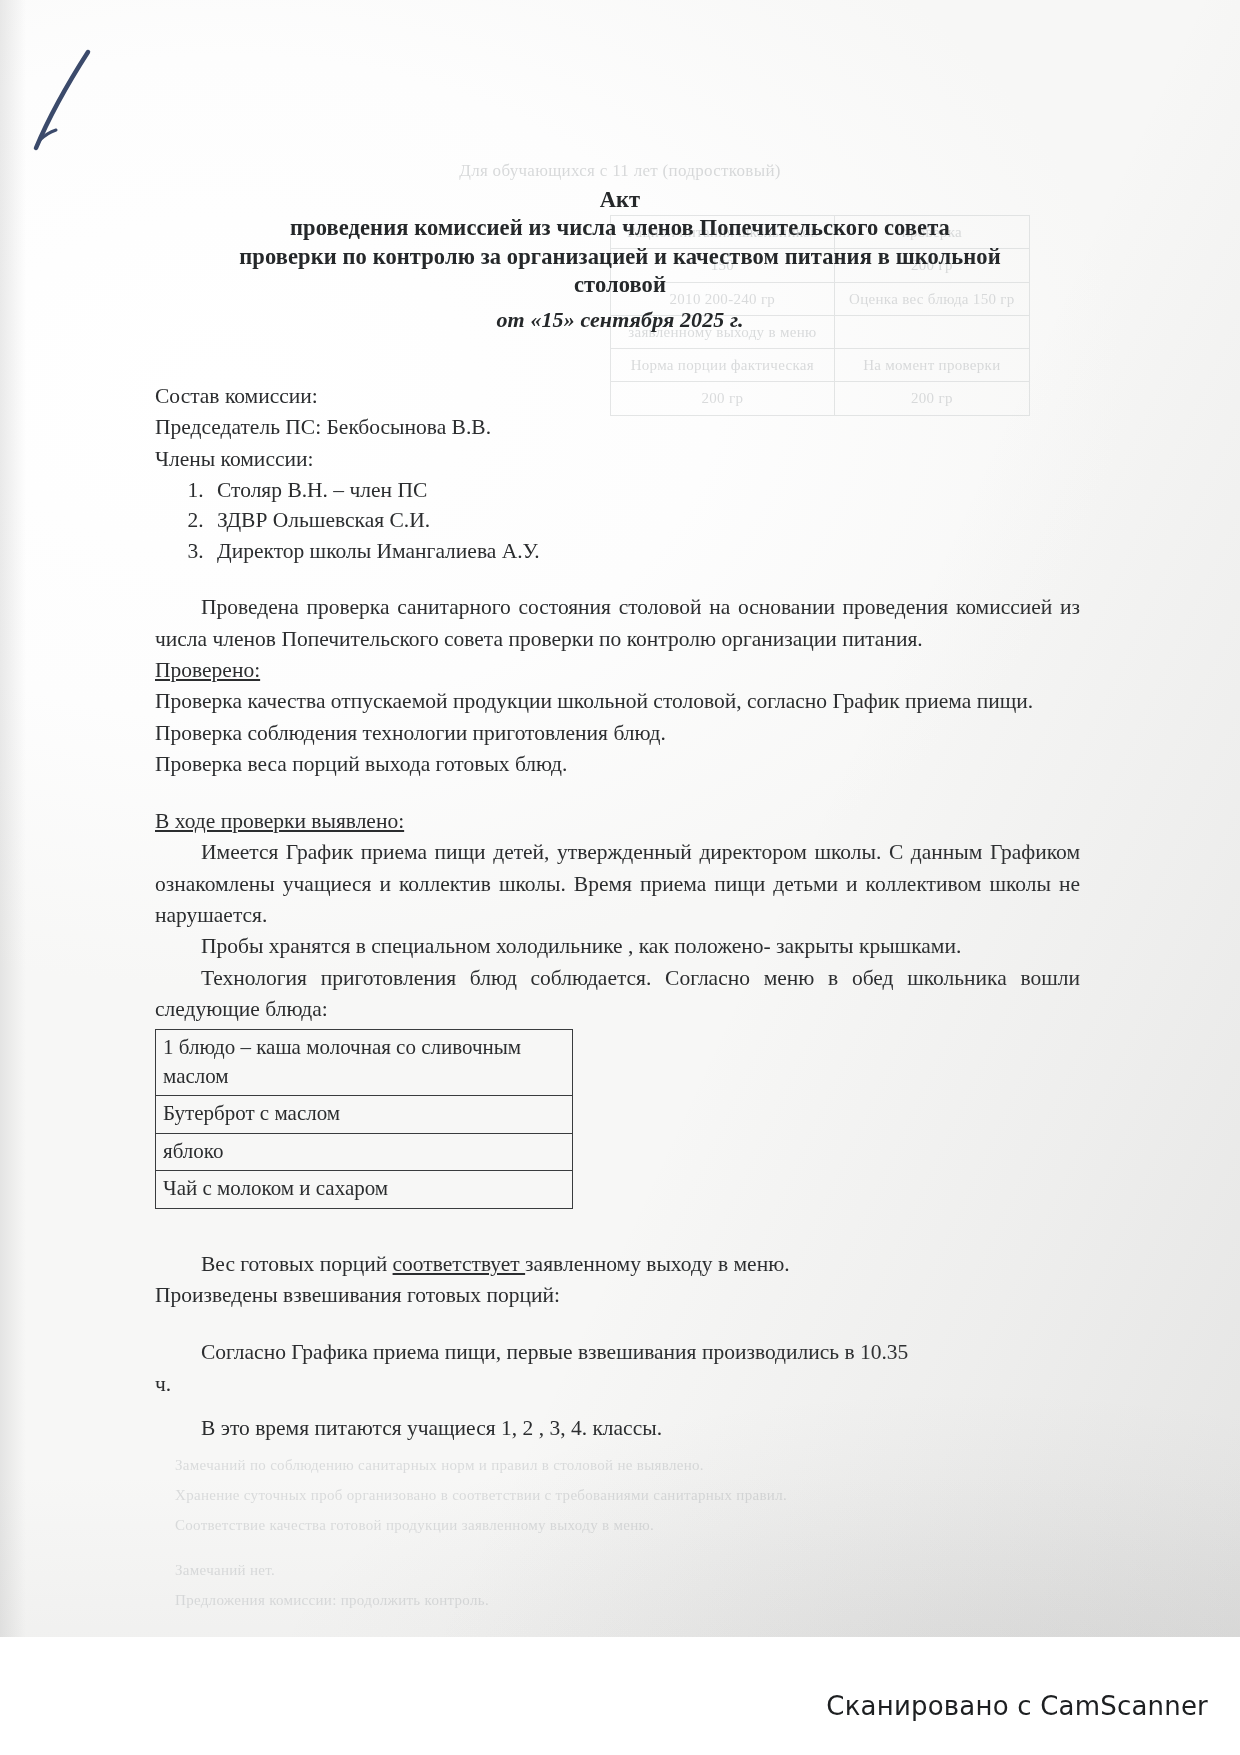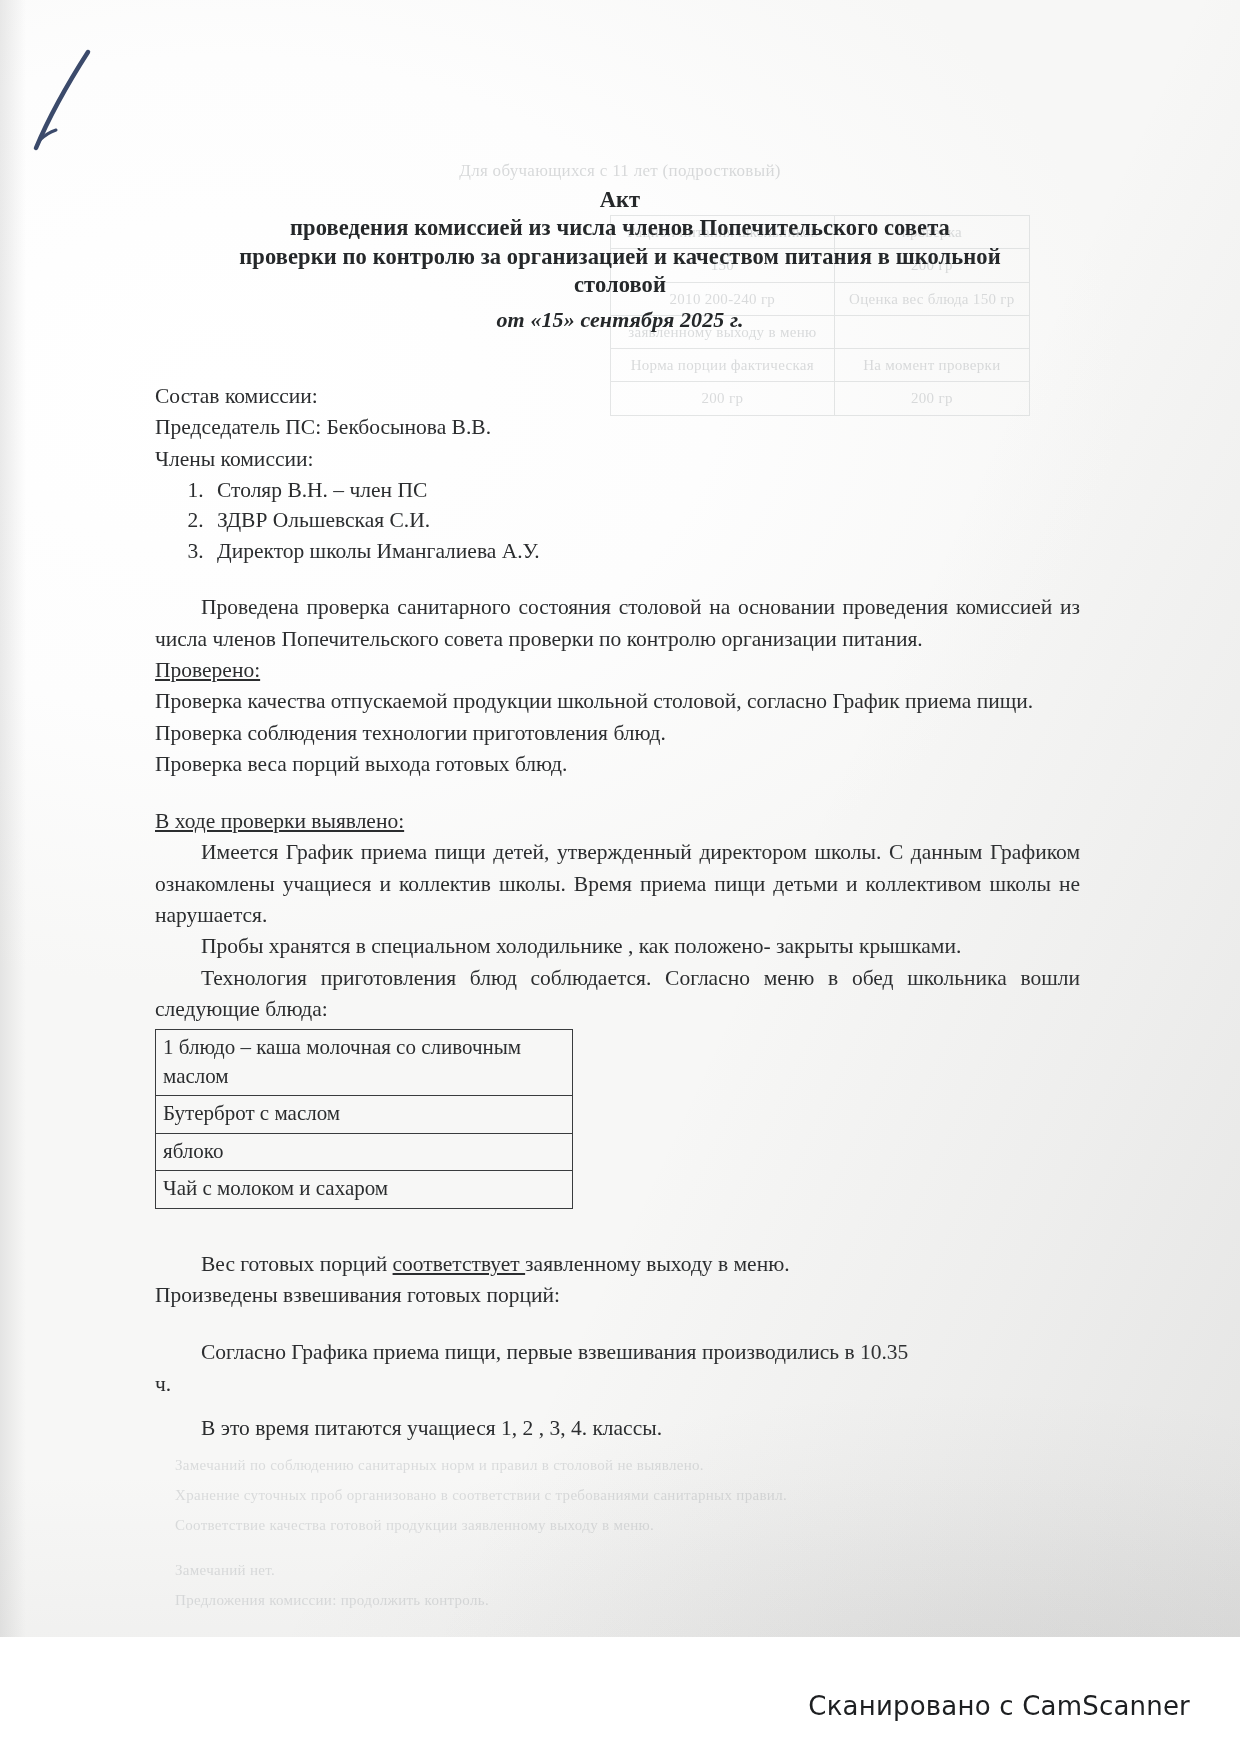--- a/index.html
+++ b/index.html
@@ -152,21 +152,21 @@
   
   .footer-bar {
     position: absolute;
     left: 0; right: 0; bottom: 0;
     height: 118px;
     background: #ffffff;
     z-index: 8;
   }
   .cam-text {
     position: absolute;
-    right: 50px;
+    right: 32px;
     bottom: 34px;
     font-family: "DejaVu Sans", "Liberation Sans", sans-serif;
     font-size: 26px;
     color: #1d1f21;
     letter-spacing: 0.2px;
     z-index: 9;
   }
 </style>
 </head>
 <body>

